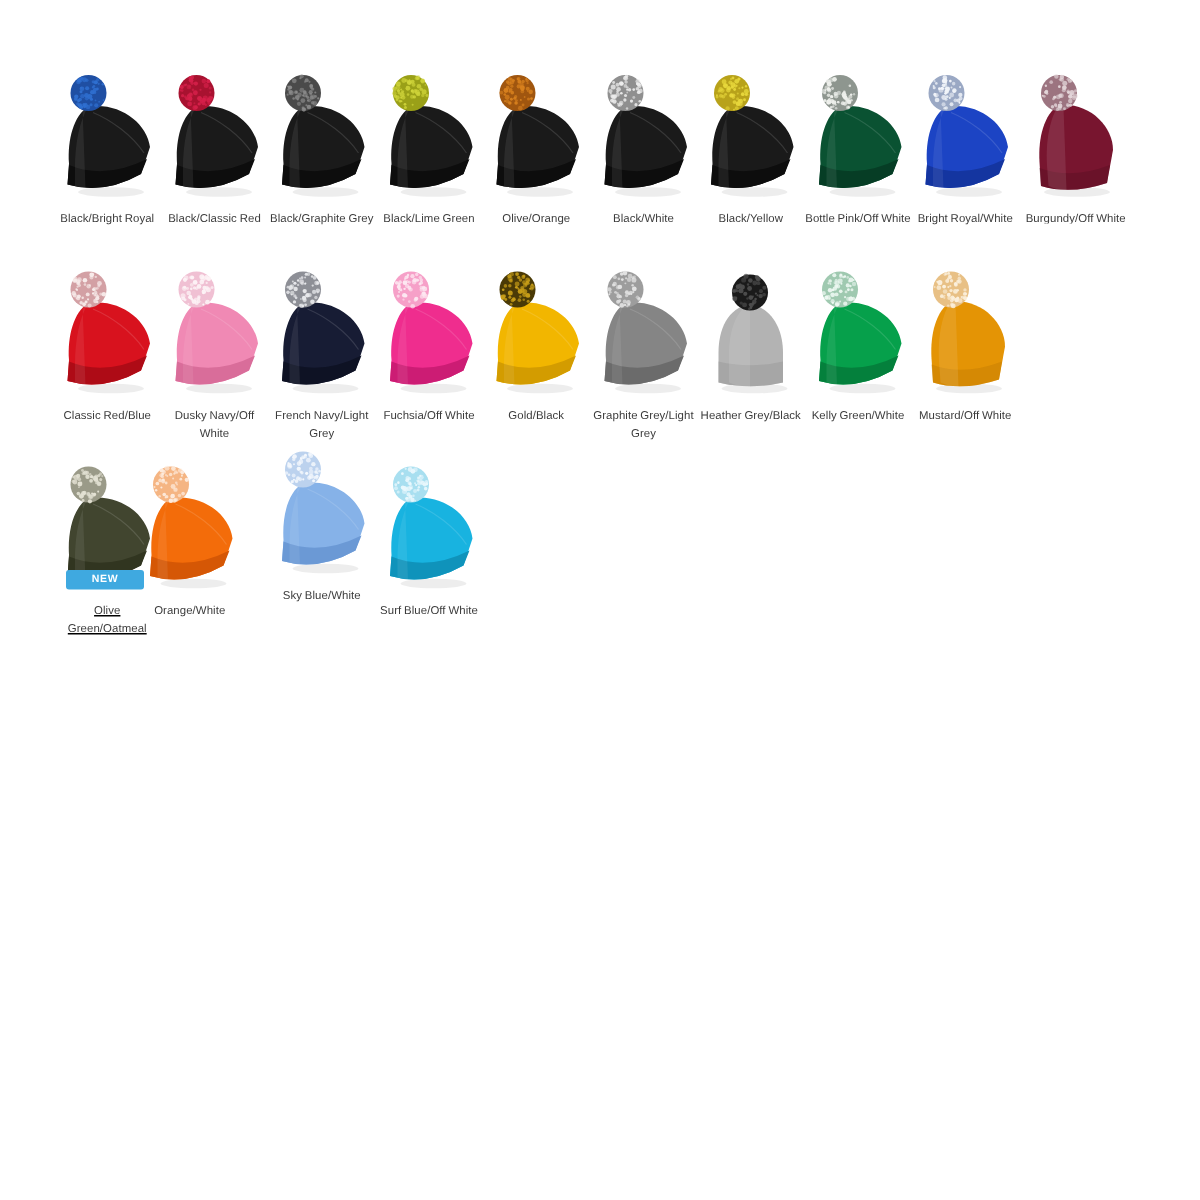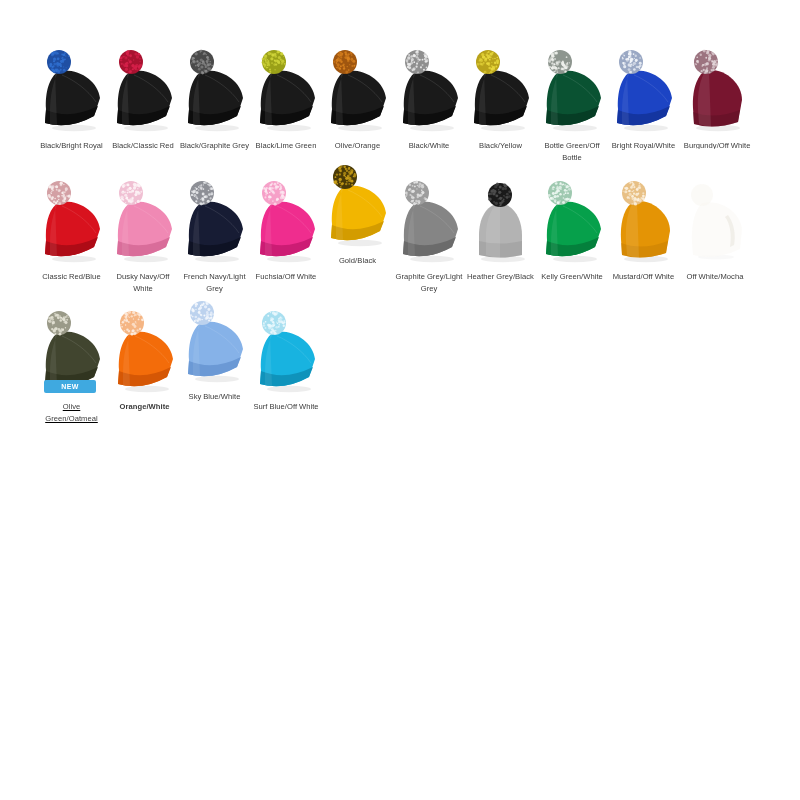--- a/index.html
+++ b/index.html
@@ -566,21 +566,21 @@
             <circle cx="25.89" cy="17.27" r="0.89" fill="#eef0ec" opacity="0.85"></circle>
             <circle cx="15.26" cy="22.85" r="0.61" fill="#eef0ec" opacity="0.84"></circle>
             <circle cx="29.56" cy="13.16" r="0.86" fill="#eef0ec" opacity="0.82"></circle>
             <circle cx="15.83" cy="16.33" r="1.38" fill="#eef0ec" opacity="0.69"></circle>
             <circle cx="15.29" cy="10.48" r="1.63" fill="#eef0ec" opacity="0.90"></circle>
             <circle cx="27.71" cy="22.53" r="1.31" fill="#eef0ec" opacity="0.58"></circle>
             <circle cx="17.43" cy="20.46" r="1.12" fill="#eef0ec" opacity="0.99"></circle>
           </svg>
         </div>
       </div>
-      <div class="swatch-label">Bottle Green/Off Bottle</div>
+      <div class="swatch-label">Bottle Pink/Off White</div>
     </div>
     <div class="swatch-item" style="left: 608px; top: 44px;">
       <div class="swatch-media">
         <div class="hat">
           <svg viewBox="0 0 71 92" xmlns="http://www.w3.org/2000/svg">
             <ellipse cx="38" cy="84" rx="22" ry="3.2" fill="#000000" opacity="0.07"></ellipse>
             <path d="M23 27 C13 33 9 49 10 65 L9 79 Q33 86 58 72 L64 54 C62 38 44 24 23 27 Z" fill="#1c44c4"></path>
             <path d="M10 66 Q34 76 62 62 L58 72 Q33 86 9 79 Z" fill="#1435a0"></path>
             <path d="M23 27 C17 36 14 52 14 68 L14 80 L21 82 L19 28 Z" fill="#ffffff" opacity="0.08"></path>
             <path d="M26 31 C38 36 52 46 60 58" stroke="#ffffff" stroke-width="0.8" fill="none" opacity="0.13"></path>
@@ -933,21 +933,21 @@
             <circle cx="18.00" cy="24.78" r="0.77" fill="#fde9f2" opacity="0.57"></circle>
             <circle cx="18.98" cy="10.93" r="0.67" fill="#fde9f2" opacity="0.79"></circle>
             <circle cx="14.97" cy="17.64" r="0.74" fill="#fde9f2" opacity="0.93"></circle>
             <circle cx="21.02" cy="8.38" r="0.80" fill="#fde9f2" opacity="0.86"></circle>
             <circle cx="16.58" cy="18.53" r="0.74" fill="#fde9f2" opacity="0.58"></circle>
           </svg>
         </div>
       </div>
       <div class="swatch-label">Fuchsia/Off White</div>
     </div>
-    <div class="swatch-item" style="left: 322px; top: 159px;">
+    <div class="swatch-item" style="left: 322px; top: 175px;">
       <div class="swatch-media">
         <div class="hat">
           <svg viewBox="0 0 71 92" xmlns="http://www.w3.org/2000/svg">
             <ellipse cx="38" cy="84" rx="22" ry="3.2" fill="#000000" opacity="0.07"></ellipse>
             <path d="M23 27 C13 33 9 49 10 65 L9 79 Q33 86 58 72 L64 54 C62 38 44 24 23 27 Z" fill="#f2b600"></path>
             <path d="M10 66 Q34 76 62 62 L58 72 Q33 86 9 79 Z" fill="#d39c00"></path>
             <path d="M23 27 C17 36 14 52 14 68 L14 80 L21 82 L19 28 Z" fill="#ffffff" opacity="0.08"></path>
             <path d="M26 31 C38 36 52 46 60 58" stroke="#ffffff" stroke-width="0.8" fill="none" opacity="0.13"></path>
             <circle cx="23" cy="18" r="12" fill="#4a3a06"></circle>
             <circle cx="30.11" cy="13.85" r="1.00" fill="#c89e18" opacity="0.81"></circle>
@@ -1236,33 +1236,20 @@
             <circle cx="24.49" cy="7.28" r="0.87" fill="#fbf0dd" opacity="0.89"></circle>
             <circle cx="24.16" cy="28.74" r="0.81" fill="#fbf0dd" opacity="0.58"></circle>
             <circle cx="26.03" cy="18.70" r="1.09" fill="#fbf0dd" opacity="0.87"></circle>
             <circle cx="24.32" cy="10.70" r="0.93" fill="#fbf0dd" opacity="0.79"></circle>
             <circle cx="29.20" cy="14.33" r="1.34" fill="#fbf0dd" opacity="0.98"></circle>
           </svg>
         </div>
       </div>
       <div class="swatch-label">Mustard/Off White</div>
     </div>
-    <div class="swatch-item" style="left: 679.5px; top: 175px;">
-      <div class="swatch-media">
-        <div class="hat">
-          <svg viewBox="0 0 71 92" xmlns="http://www.w3.org/2000/svg">
-            <ellipse cx="36" cy="82" rx="18" ry="2.6" fill="#000000" opacity="0.025"></ellipse>
-            <path d="M22 28 C14 36 11 52 12 68 L13 80 Q36 86 60 74 L62 54 C60 38 42 24 22 28 Z" fill="#fbfaf7" opacity="0.75"></path>
-            <path d="M48 40 C54 48 56 60 54 70 L50 72 C52 60 50 48 45 42 Z" fill="#efece6" opacity="0.85"></path>
-            <circle cx="22" cy="20" r="11" fill="#f7f5f1" opacity="0.55"></circle>
-          </svg>
-        </div>
-      </div>
-      <div class="swatch-label">Off White/Mocha</div>
-    </div>
     <div class="swatch-item" style="left: 36px; top: 305px; text-decoration: underline;">
       <div class="swatch-media">
         <div class="hat">
           <svg viewBox="0 0 71 92" xmlns="http://www.w3.org/2000/svg">
             <ellipse cx="38" cy="84" rx="22" ry="3.2" fill="#000000" opacity="0.07"></ellipse>
             <path d="M23 27 C13 33 9 49 10 65 L9 79 Q33 86 58 72 L64 54 C62 38 44 24 23 27 Z" fill="#41452f"></path>
             <path d="M10 66 Q34 76 62 62 L58 72 Q33 86 9 79 Z" fill="#313520"></path>
             <path d="M23 27 C17 36 14 52 14 68 L14 80 L21 82 L19 28 Z" fill="#ffffff" opacity="0.08"></path>
             <path d="M26 31 C38 36 52 46 60 58" stroke="#ffffff" stroke-width="0.8" fill="none" opacity="0.13"></path>
             <circle cx="23" cy="18" r="12" fill="#9a9a88"></circle>
@@ -1311,21 +1298,21 @@
             <circle cx="20.37" cy="23.53" r="1.30" fill="#e4e2d4" opacity="0.77"></circle>
             <circle cx="18.06" cy="16.78" r="0.79" fill="#e4e2d4" opacity="0.58"></circle>
             <circle cx="32.21" cy="12.36" r="0.76" fill="#e4e2d4" opacity="0.58"></circle>
             <circle cx="24.79" cy="26.04" r="1.59" fill="#e4e2d4" opacity="0.69"></circle>
           </svg>
         </div>
         <div class="new-badge">NEW</div>
       </div>
       <div class="swatch-label">Olive Green/Oatmeal</div>
     </div>
-    <div class="swatch-item" style="left: 109px; top: 305px; font-weight: bold;">
+    <div class="swatch-item" style="left: 91px; top: 305px;">
       <div class="swatch-media">
         <div class="hat">
           <svg viewBox="0 0 71 92" xmlns="http://www.w3.org/2000/svg">
             <ellipse cx="38" cy="84" rx="22" ry="3.2" fill="#000000" opacity="0.07"></ellipse>
             <path d="M23 27 C13 33 9 49 10 65 L9 79 Q33 86 58 72 L64 54 C62 38 44 24 23 27 Z" fill="#f36c0a"></path>
             <path d="M10 66 Q34 76 62 62 L58 72 Q33 86 9 79 Z" fill="#d55705"></path>
             <path d="M23 27 C17 36 14 52 14 68 L14 80 L21 82 L19 28 Z" fill="#ffffff" opacity="0.08"></path>
             <path d="M26 31 C38 36 52 46 60 58" stroke="#ffffff" stroke-width="0.8" fill="none" opacity="0.13"></path>
             <circle cx="23" cy="18" r="12" fill="#f5b583"></circle>
             <circle cx="26.22" cy="9.74" r="1.20" fill="#fdeadb" opacity="0.64"></circle>

